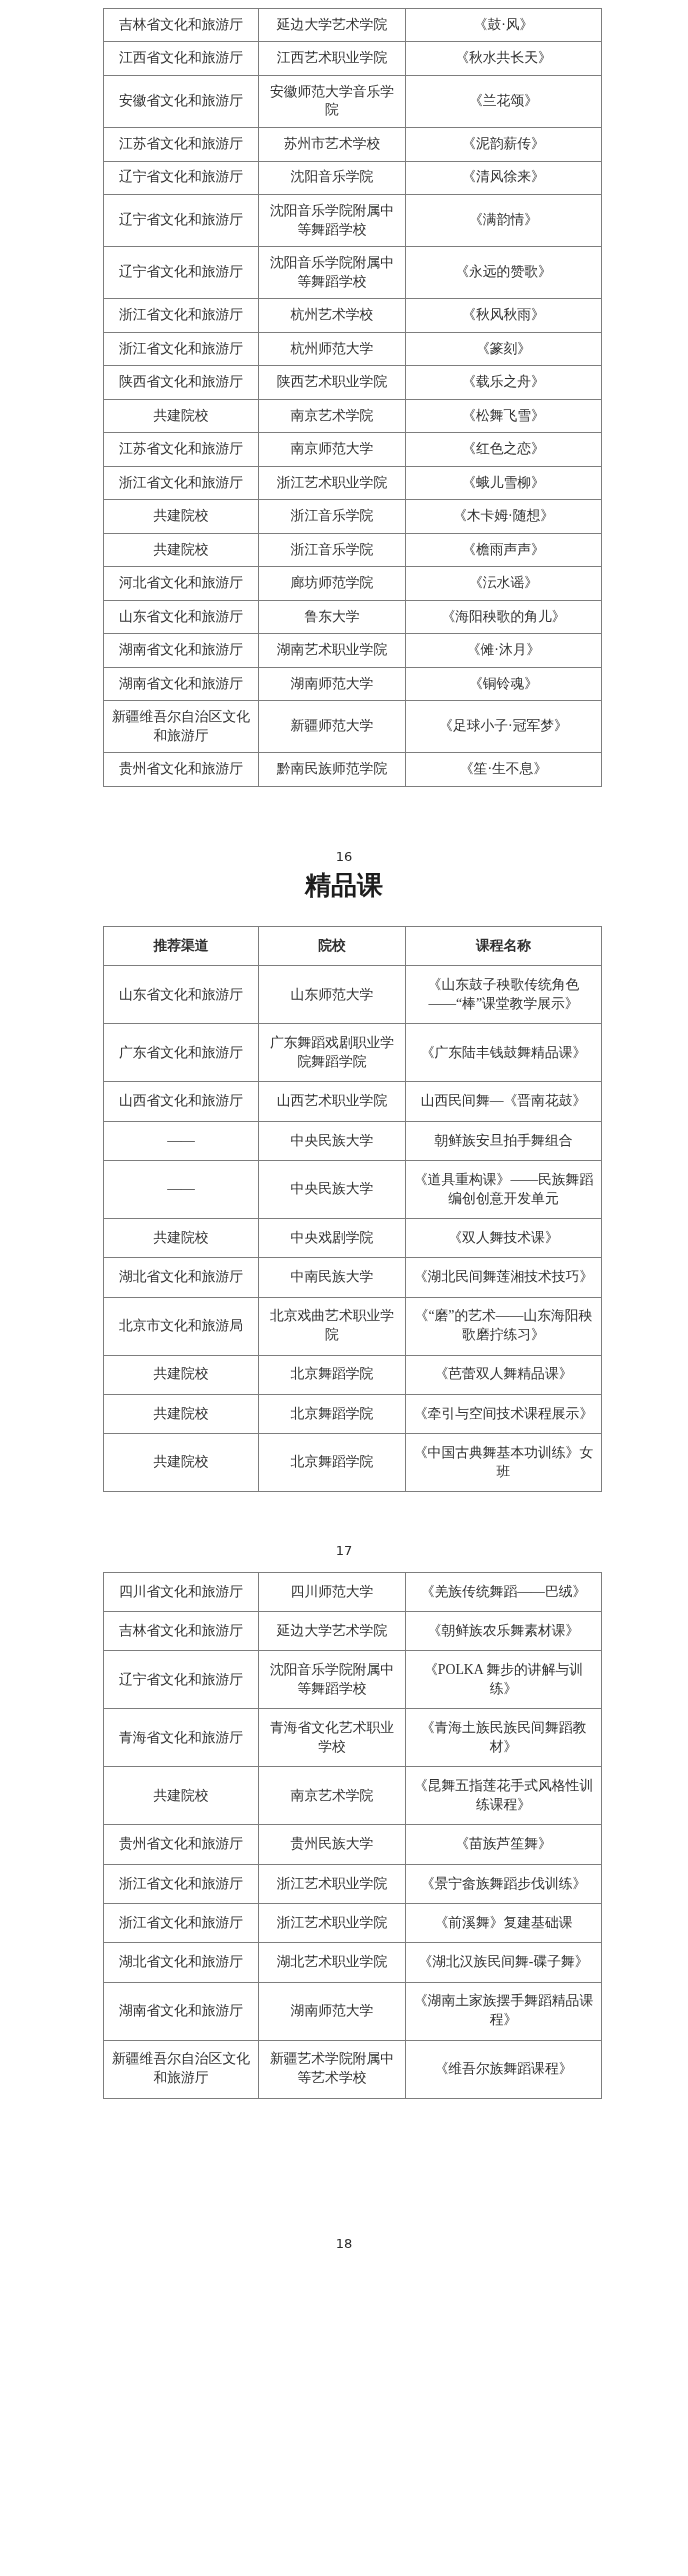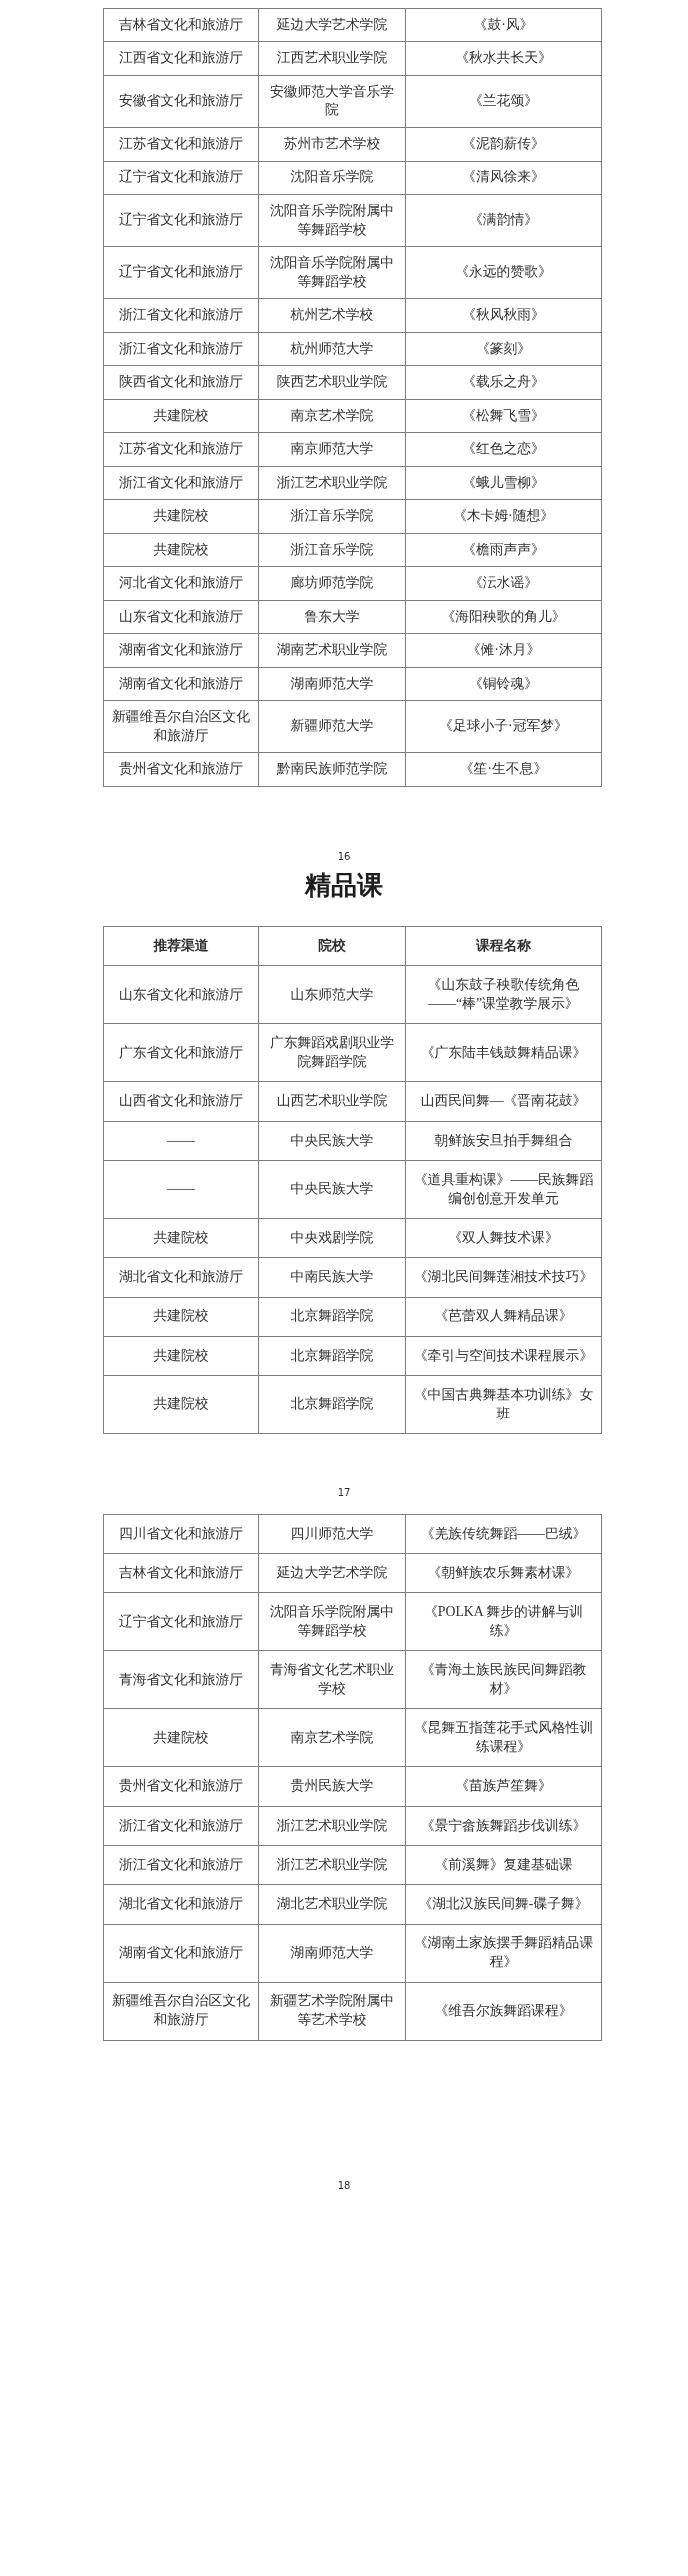--- a/index.html
+++ b/index.html
@@ -43,21 +43,21 @@
     padding: 6.9px 5.9px;
     word-break: break-word;
   }
   table.doc-table th { font-weight: bold; }
 
   table.spacious td, table.spacious th { padding: 9.8px 5.9px; }
 
   .page-number {
     text-align: center;
     font-family: "DejaVu Sans", "Liberation Sans", sans-serif;
-    font-size: 10px;
+    font-size: 13px;
     color: #2b2b2b;
     height: 13.8px;
     line-height: 13.8px;
   }
   .pn-16 { margin-top: 63px; }
   .pn-17 { margin-top: 52px; }
   .pn-18 { margin-top: 138px; }
 
   .section-title {
     margin-top: 5.9px;
@@ -271,20 +271,25 @@
           <td>中央戏剧学院</td>
           <td>《双人舞技术课》</td>
         </tr>
 
         <tr>
           <td>湖北省文化和旅游厅</td>
           <td>中南民族大学</td>
           <td>《湖北民间舞莲湘技术技巧》</td>
         </tr>
 
+        <tr>
+          <td>北京市文化和旅游局</td>
+          <td>北京戏曲艺术职业学院</td>
+          <td>《“磨”的艺术——山东海阳秧歌磨拧练习》</td>
+        </tr>
 
         <tr>
           <td>共建院校</td>
           <td>北京舞蹈学院</td>
           <td>《芭蕾双人舞精品课》</td>
         </tr>
 
         <tr>
           <td>共建院校</td>
           <td>北京舞蹈学院</td>

